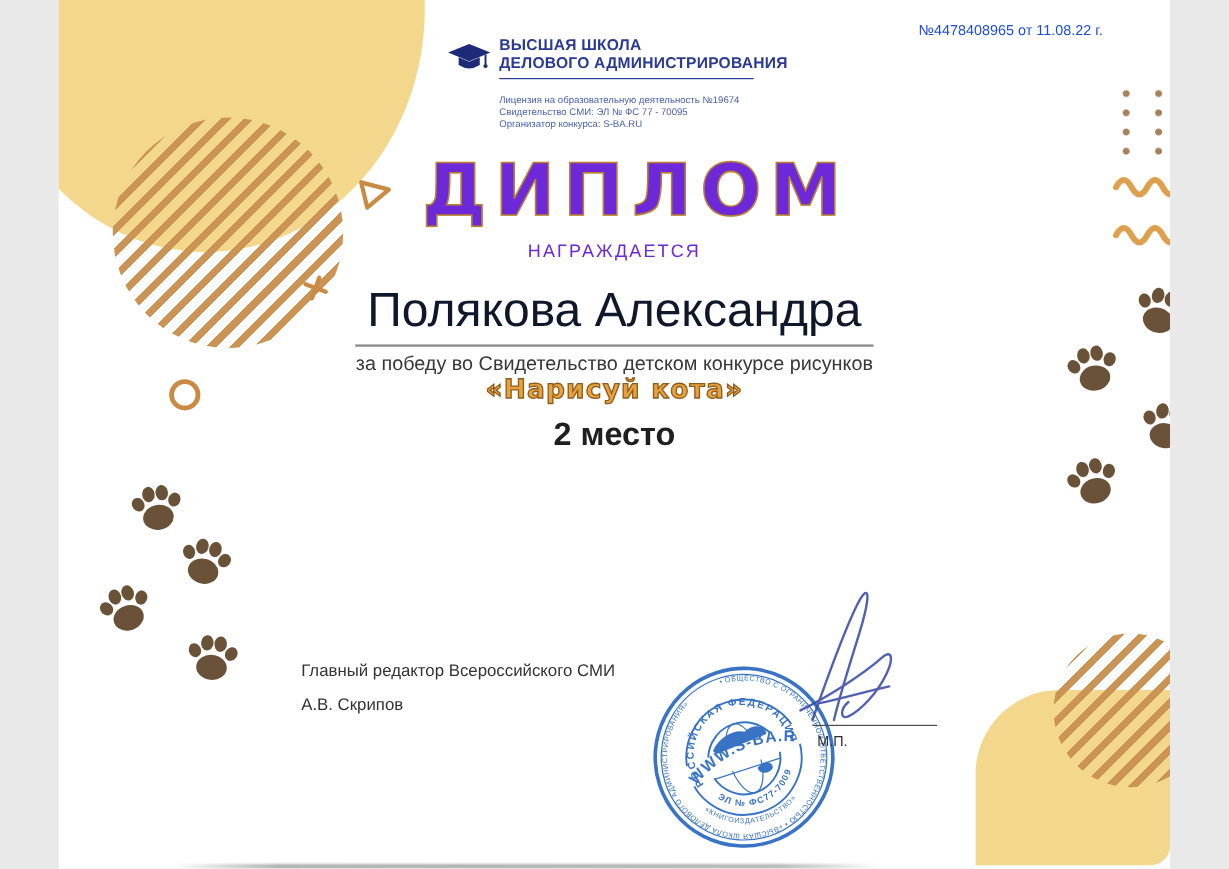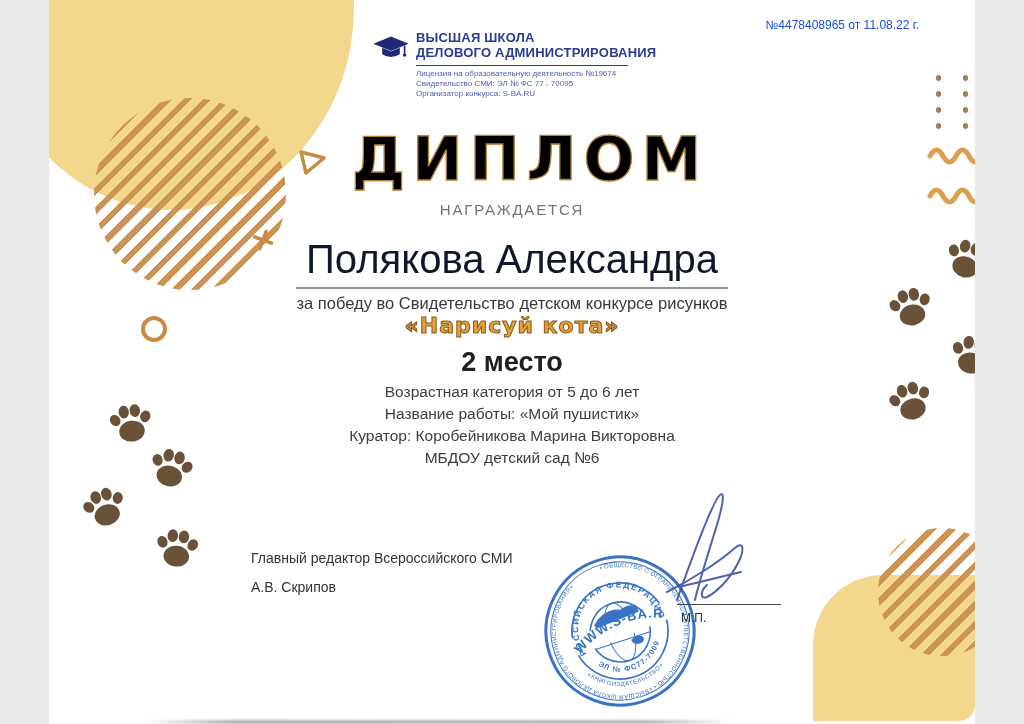--- a/index.html
+++ b/index.html
@@ -38,29 +38,29 @@
   .scan-artifact {
     position:absolute; left:95px; bottom:0; width:590px; height:4px; z-index:1;
     background:linear-gradient(90deg, rgba(120,120,120,.0), rgba(110,110,110,.55) 15%, rgba(110,110,110,.5) 85%, rgba(120,120,120,0));
     filter:blur(1px); border-radius:2px;
   }
   
   .logo { position:absolute; left:323px; top:30px; display:flex; z-index:3; }
   .logo-icon { width:38px; height:32px; margin-top:5px; }
   .logo-text { margin-left:6px; }
   .logo-title { font-size:13px; font-weight:bold; color:#2B3A93; line-height:1.18; letter-spacing:.2px; }
-  .logo-license { margin-top:4px; padding-top:3px; border-top:1px solid #2B3A93; width:212px; }
+  .logo-license { margin-top:4px; padding-top:13px; border-top:1px solid #2B3A93; width:212px; }
   .logo-license div { font-size:8px; line-height:1.28; color:#4a5fb0; }
   .doc-number { position:absolute; top:18px; right:56px; font-size:12px; color:#1d4ed8; z-index:3; }
   
   .center { position:absolute; left:0; width:100%; text-align:center; z-index:3; }
   .title { top:124px; font-family:"DejaVu Sans", sans-serif; font-size:60px; font-weight:bold;
-           letter-spacing:7px; color:#000000; -webkit-text-stroke:1.3px #b8802f;
+           letter-spacing:7px; color:#6d28d9; -webkit-text-stroke:1.3px #b8802f;
            text-shadow:0 1px 0 rgba(184,128,47,.35);padding-left:36px; }
-  .awarded { top:201px; font-size:15px; letter-spacing:1.8px; color:#737373; }
+  .awarded { top:201px; font-size:15px; letter-spacing:1.8px; color:#6d28d9; }
   .recipient-wrap { top:237px; }
   .recipient { display:inline-block; font-size:40px; color:#0f172a; padding:0 10px 5px 10px;
                border-bottom:2px solid #8f8f8f; }
   .reason { top:294px; font-size:16.5px; color:#383838; }
   .contest { top:313px; font-family:"DejaVu Sans", sans-serif; font-size:22px; font-weight:bold;
              letter-spacing:1px; color:#E8A23C; -webkit-text-stroke:1.1px #8d5c1e; }
   .place { top:347px; font-size:27px; font-weight:600; color:#1f1f1f; }
   .details { top:381px; font-size:15.5px; color:#3d3d3d; line-height:22px; }
   
   .signer-block { position:absolute; left:202px; top:548px; font-size:14px; color:#333; line-height:20px; z-index:3; }
@@ -159,26 +159,20 @@
   <div class="doc-number">№4478408965 от 11.08.22 г.</div>
 
   <div class="center title">ДИПЛОМ</div>
   <div class="center awarded">НАГРАЖДАЕТСЯ</div>
   <div class="center recipient-wrap">
     <span class="recipient">Полякова Александра</span>
   </div>
   <div class="center reason">за победу во Свидетельство детском конкурсе рисунков</div>
   <div class="center contest">«Нарисуй кота»</div>
   <div class="center place">2 место</div>
-  <div class="center details">
-    <div>Возрастная категория от 5 до 6 лет</div>
-    <div>Название работы: «Мой пушистик»</div>
-    <div>Куратор: Коробейникова Марина Викторовна</div>
-    <div>МБДОУ детский сад №6</div>
-  </div>
 
   <div class="signer-block">
     <div>Главный редактор Всероссийского СМИ</div>
     <div class="signer-name">А.В. Скрипов</div>
   </div>
 
   <svg class="stamp" viewBox="0 0 170 170">
     <defs>
       <path id="outerTextPath" d="M85,21 A64,64 0 1 1 84.9,21"></path>
       <path id="innerTopArc" d="M48,100 A41,41 0 1 1 122,100"></path>

